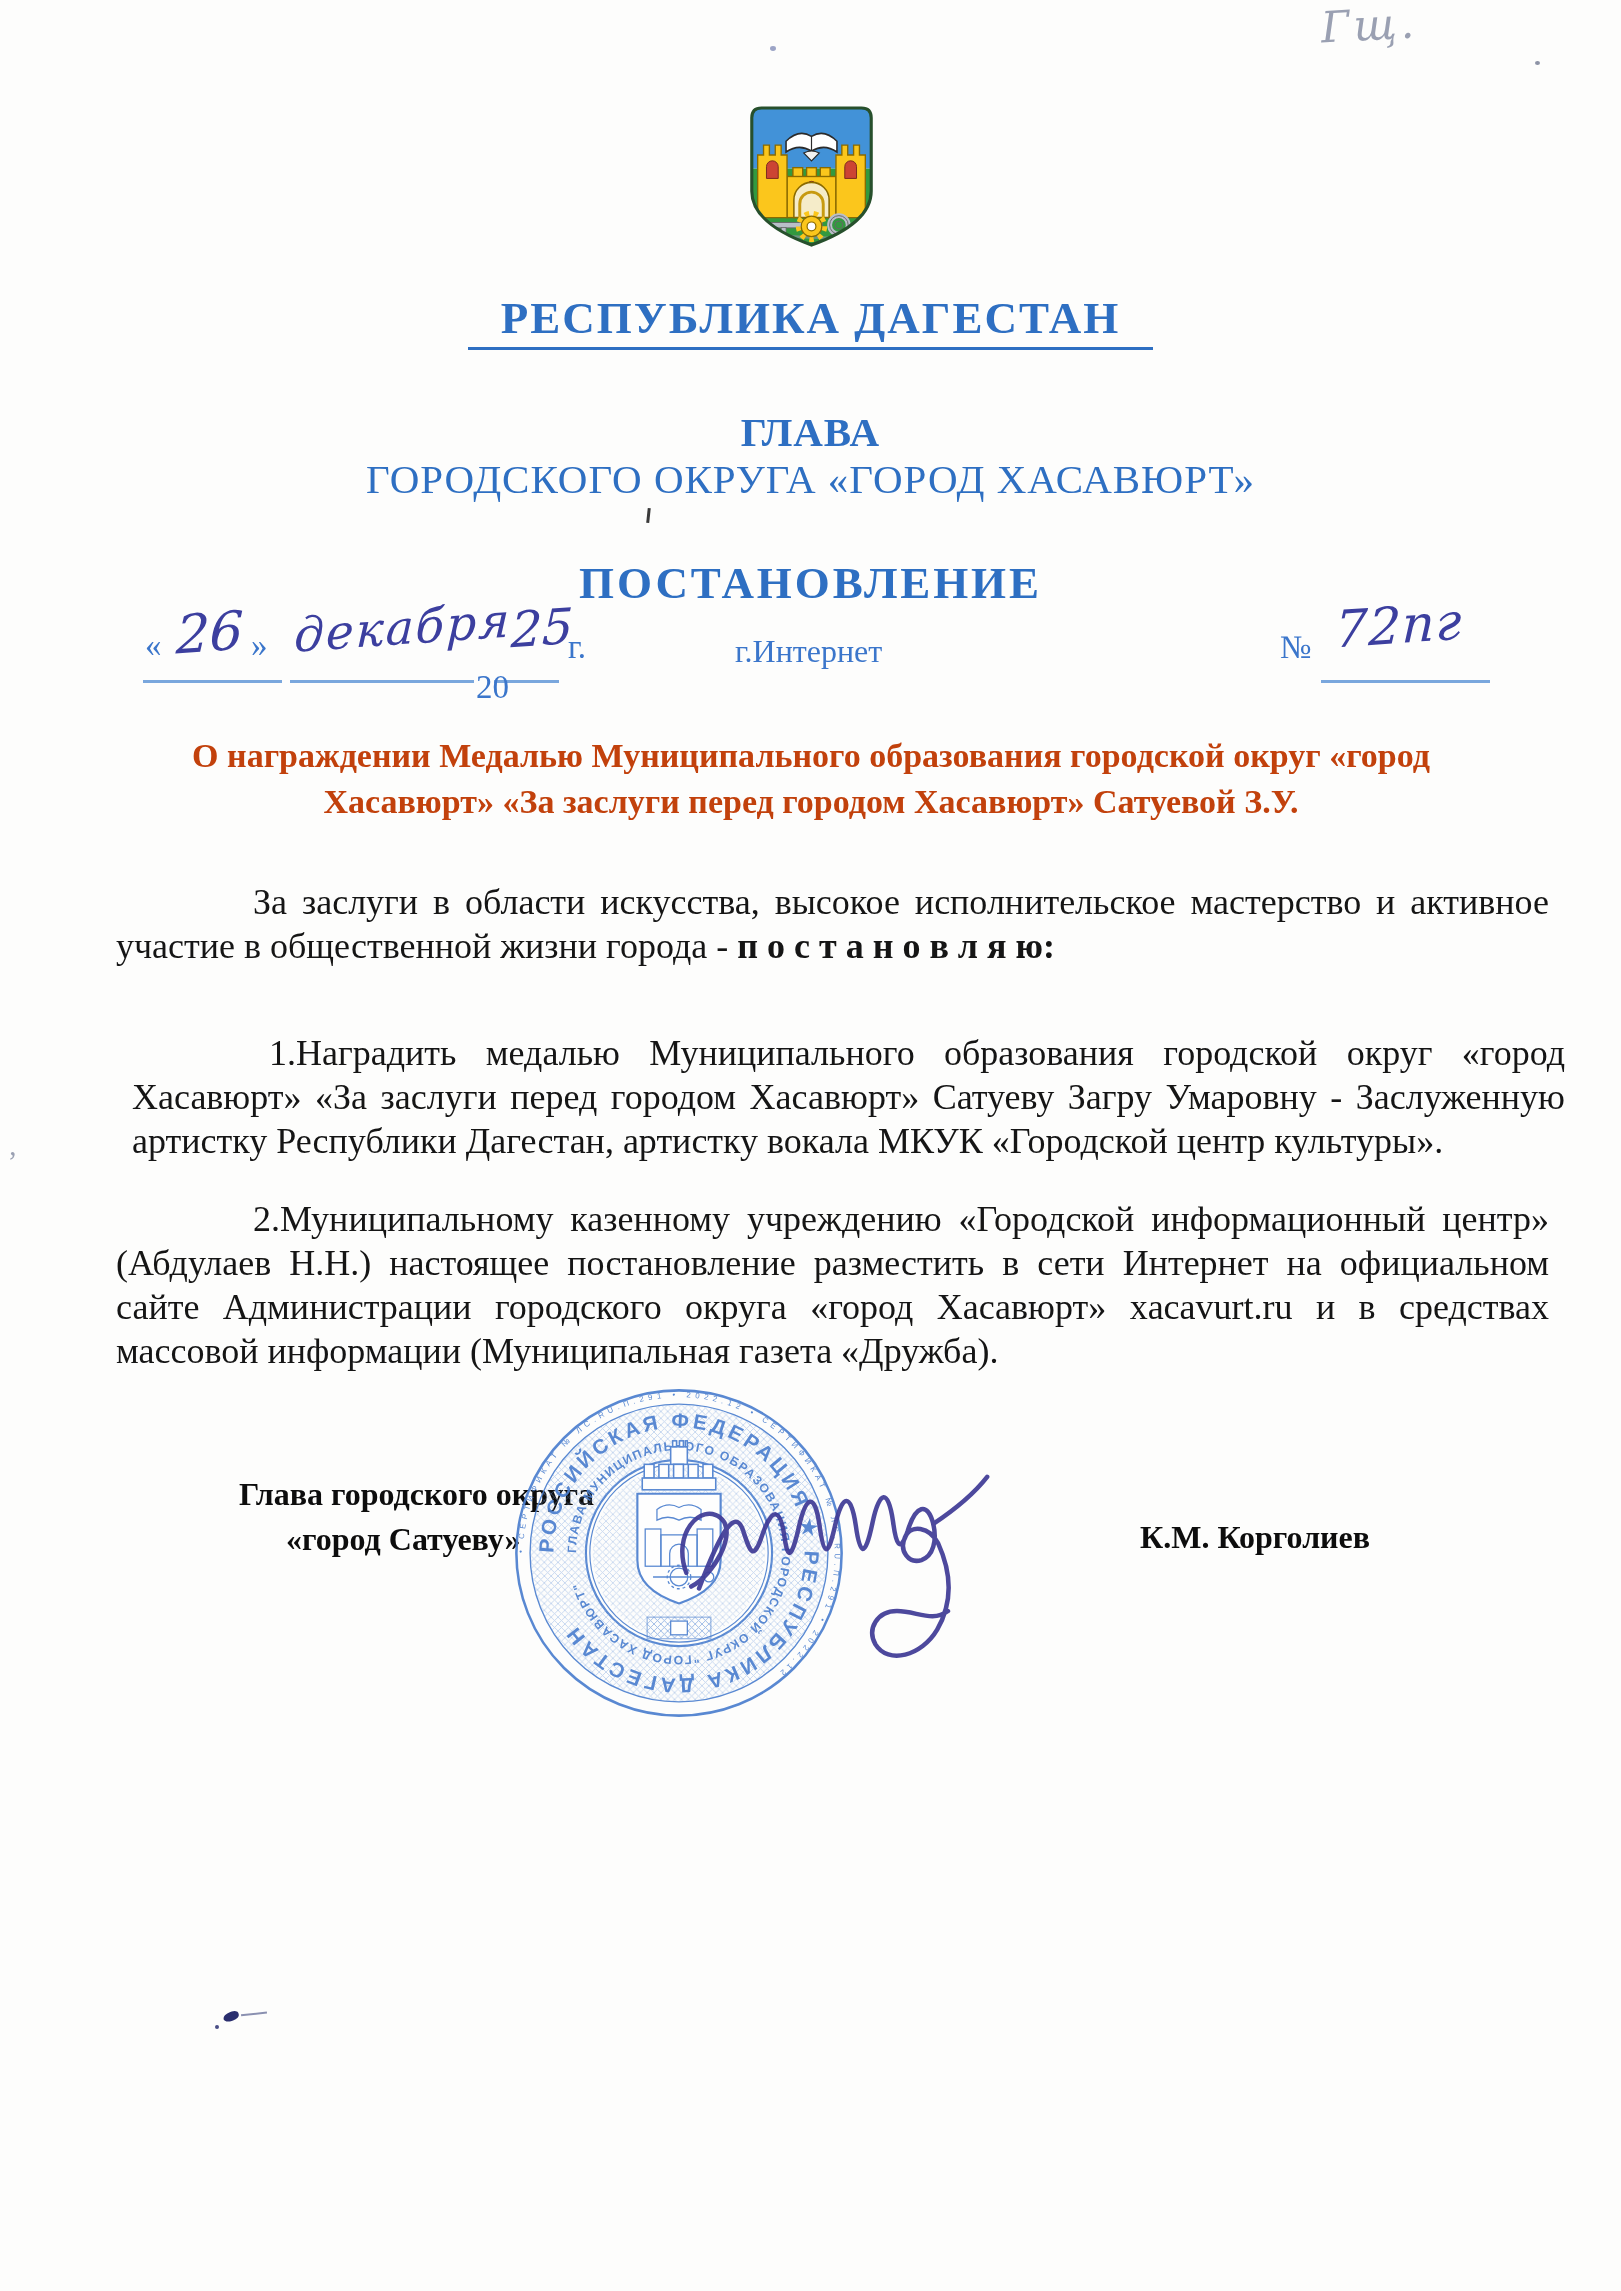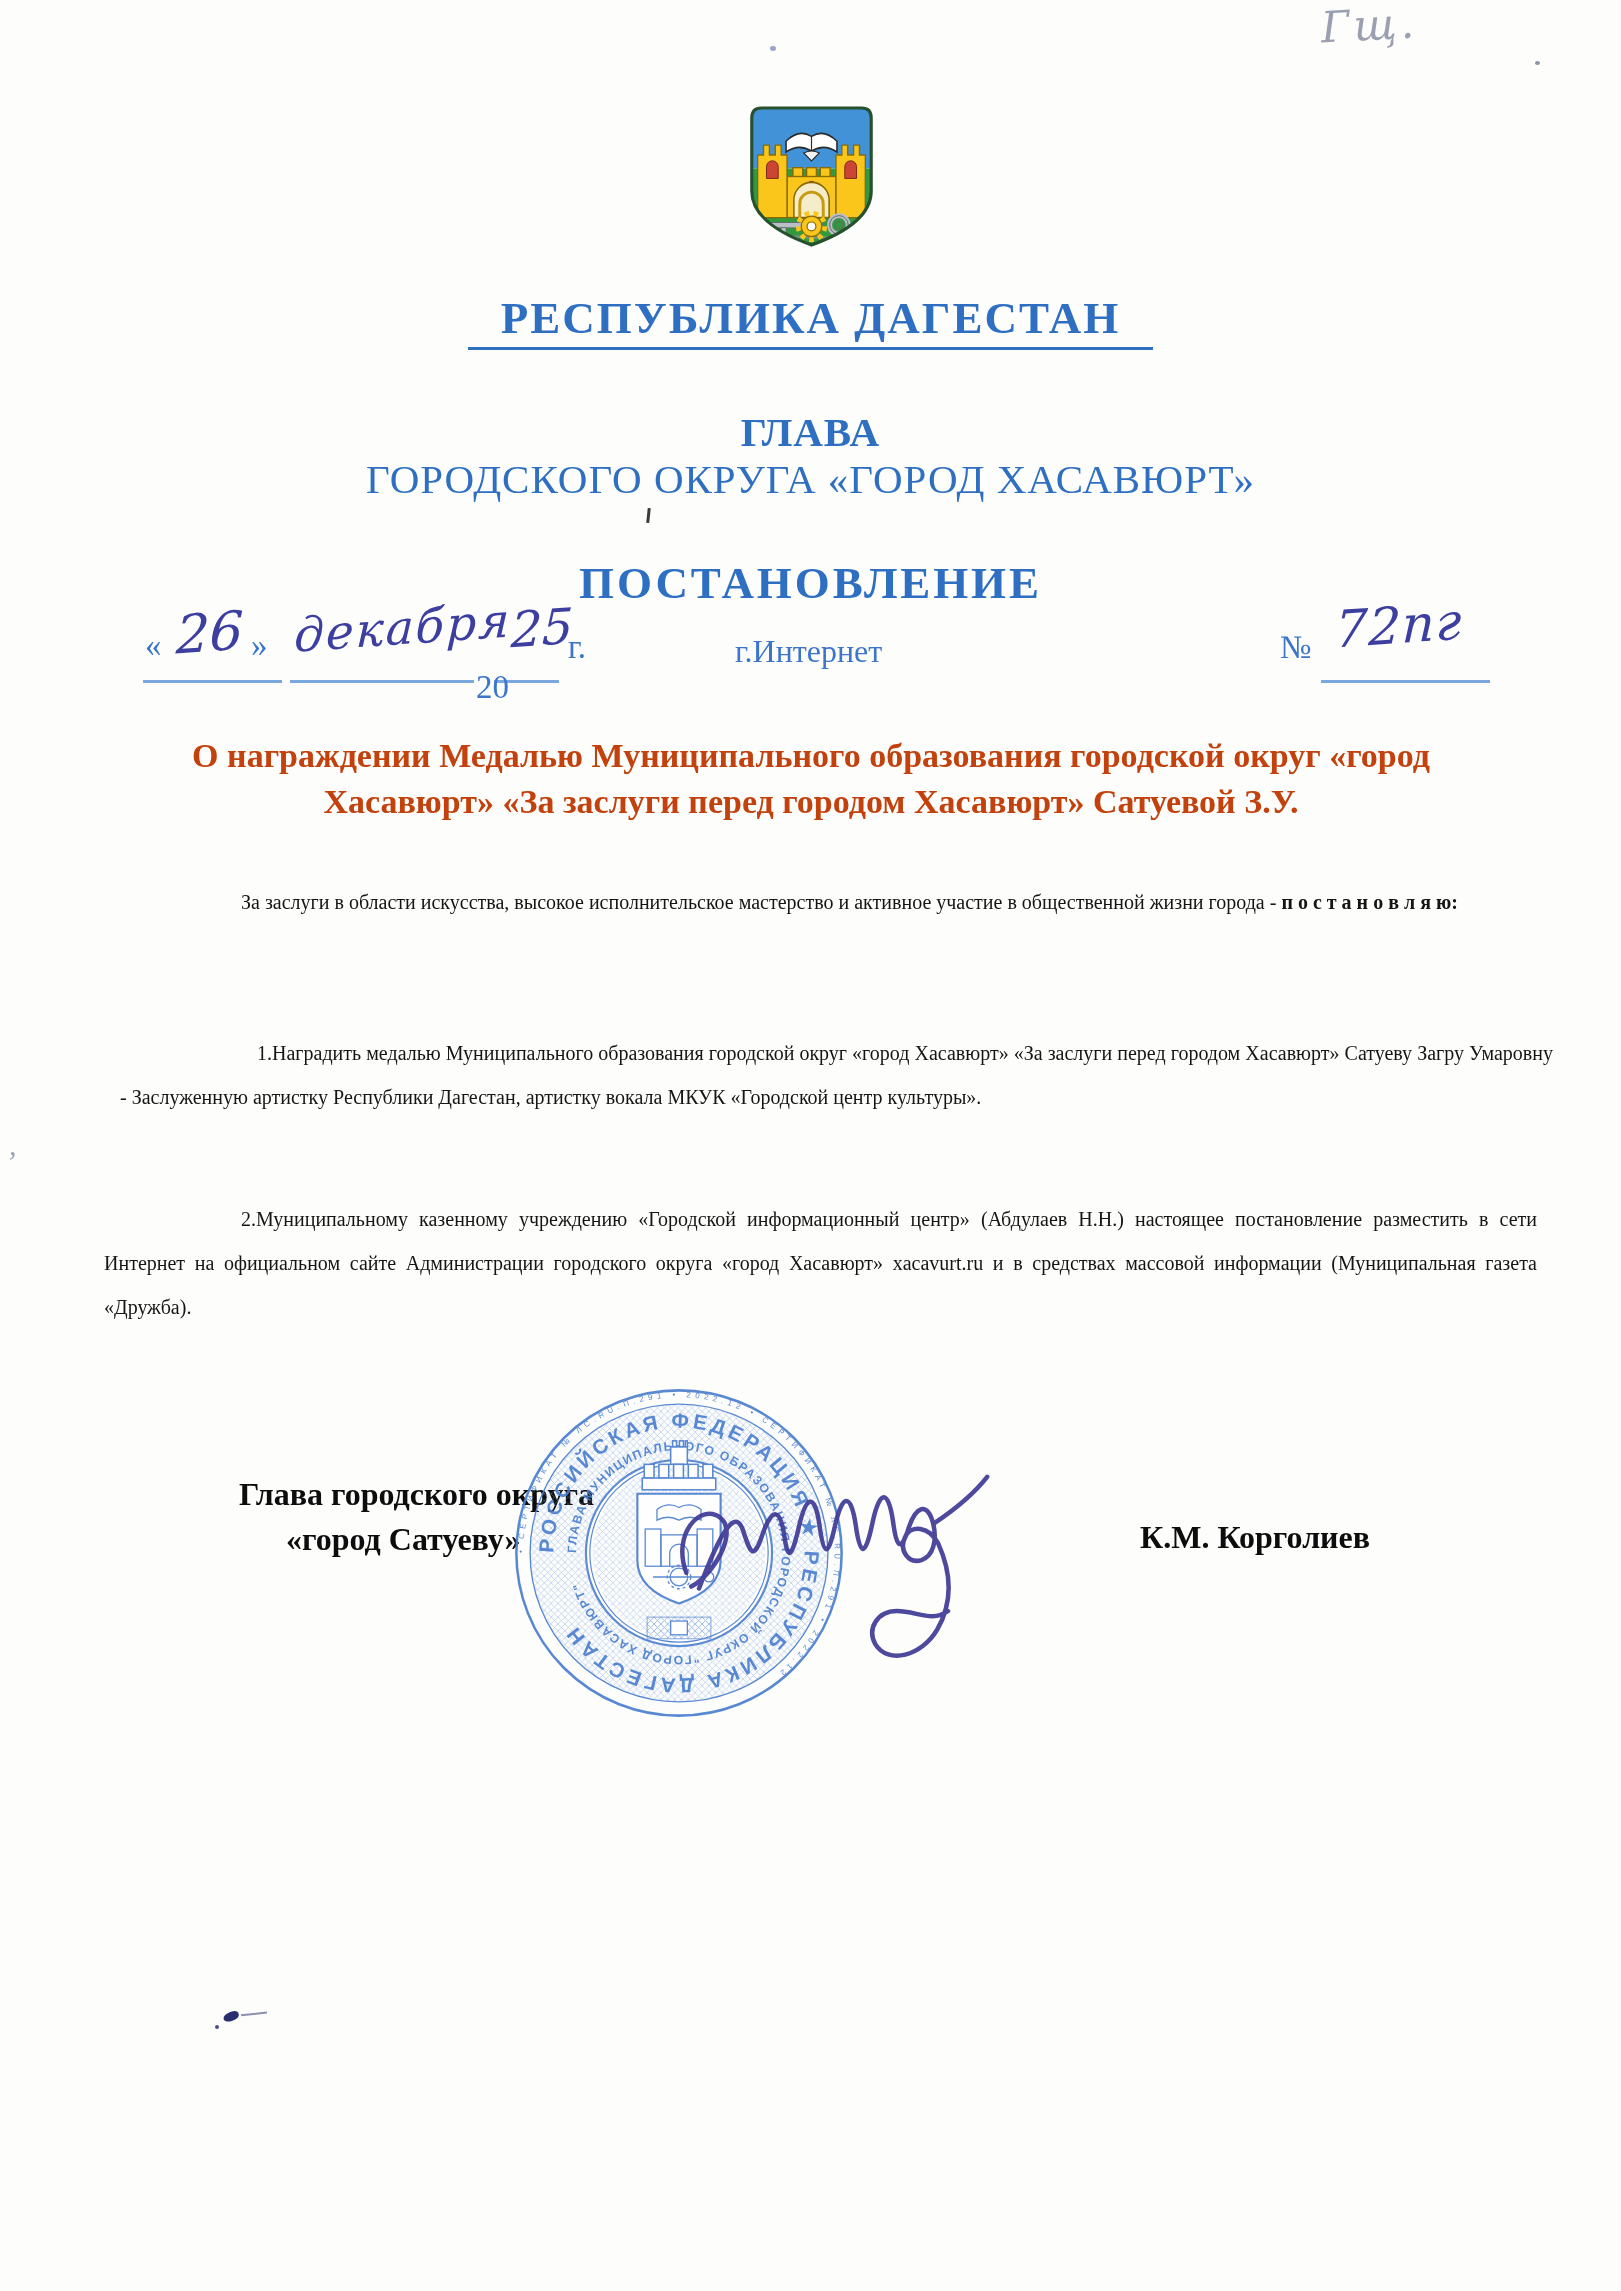--- a/index.html
+++ b/index.html
@@ -24,21 +24,21 @@
     display:inline-block;transform:rotate(-4deg) skewX(-6deg);
     font-weight:500;
   }
   .u-line{height:2.9px;background:#7aa7dd;}
   
   .doc-title{
     top:733px;left:164px;width:1294px;text-align:center;
     font-size:34px;font-weight:bold;line-height:1.35;color:#c2410c;
   }
   .para{
-    left:104px;width:1433px;font-size:20px;line-height:44px;
+    left:116px;width:1433px;font-size:36px;line-height:44px;
     text-align:justify;text-indent:137px;color:#151515;
   }
   .bold-sp{font-weight:bold;}
   .sig-label{font-size:32px;font-weight:bold;color:#0d0d0d;}
   .speck{position:absolute;border-radius:50%;}
   .pencil{
     font-family:"DejaVu Serif", serif;font-style:italic;color:#9aa0b2;
     transform:rotate(-3deg);font-size:43px;letter-spacing:3.9px;
   }
 </style>

